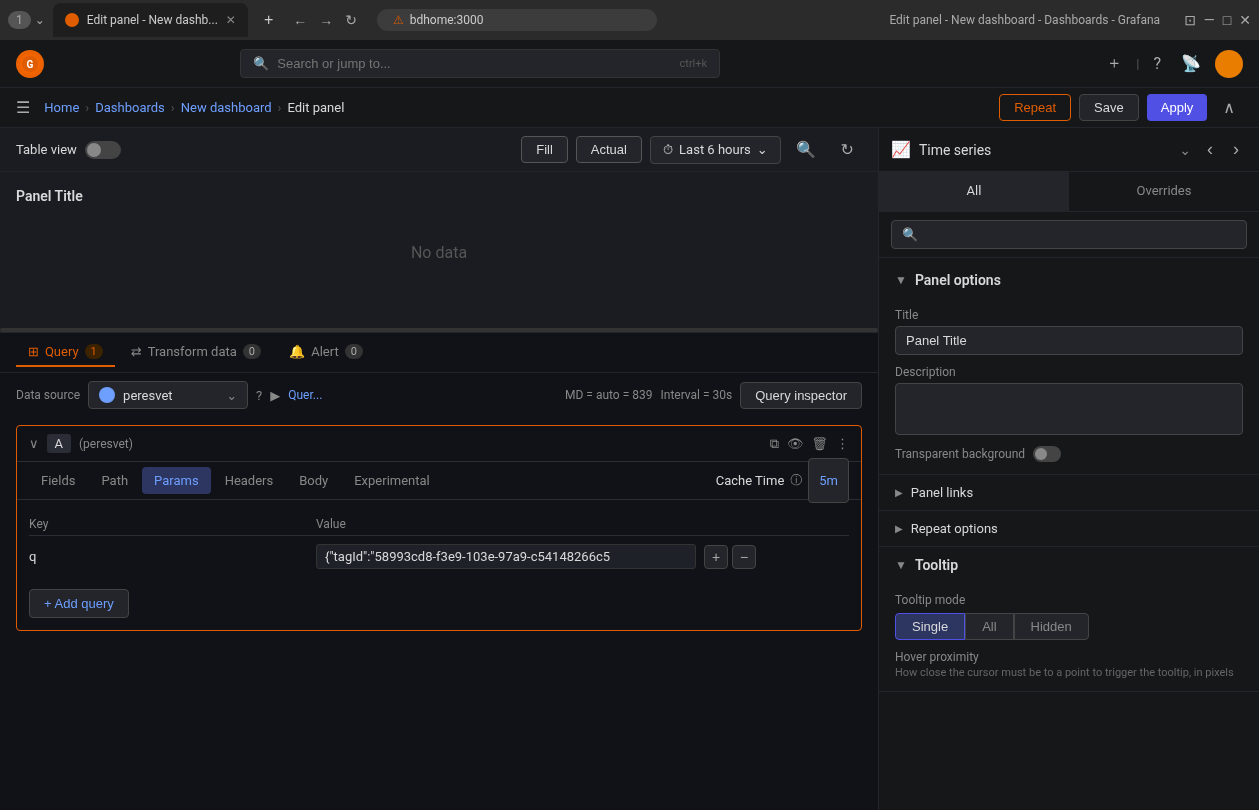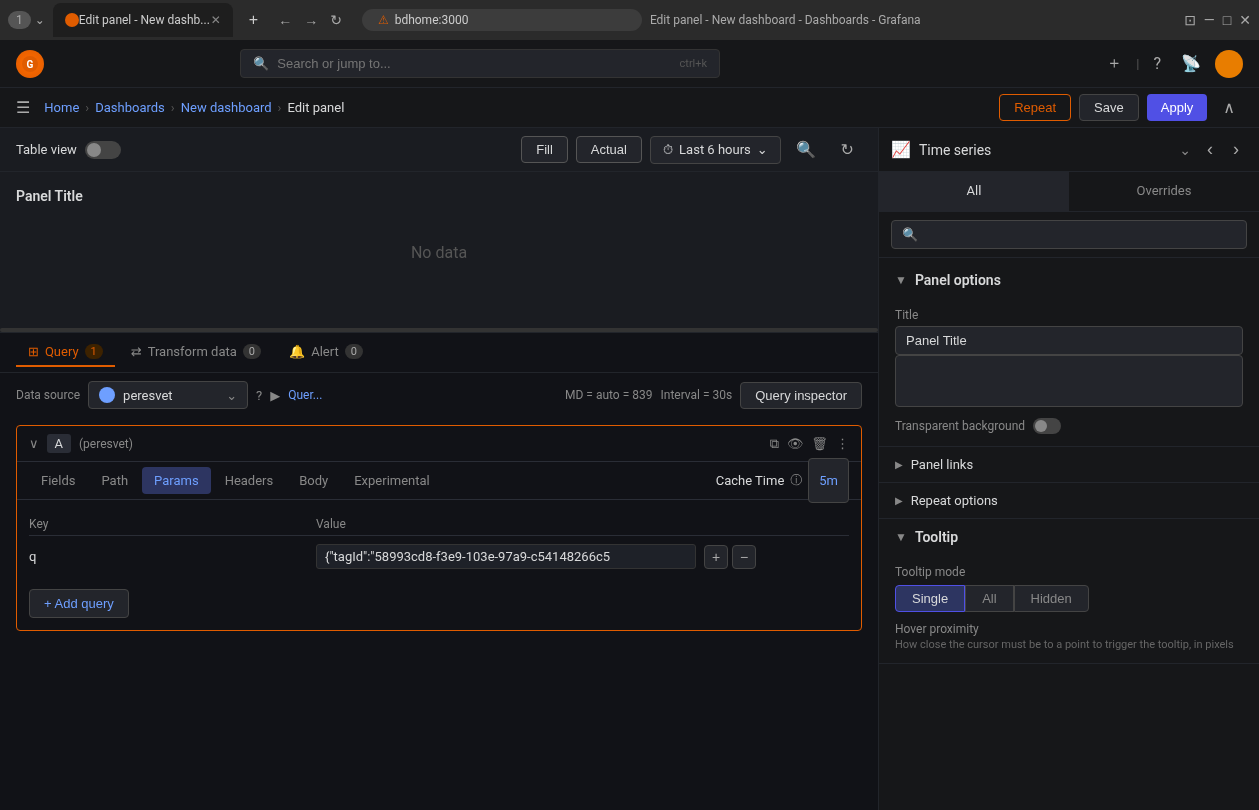--- a/index.html
+++ b/index.html
@@ -1,20 +1,20 @@
 <!DOCTYPE html>
 <html><head>
   <meta charset="utf-8">
   <style>
     * { box-sizing: border-box; margin: 0; padding: 0; }
     body { background: #111217; color: #d8d9da; font-family: -apple-system, BlinkMacSystemFont, 'Segoe UI', Roboto, sans-serif; font-size: 13px; width: 1259px; height: 810px; overflow: hidden; }
 
     
     .browser-bar { background: #2b2b2b; height: 40px; display: flex; align-items: center; padding: 0 8px; gap: 8px; }
-    .browser-tab { background: #1e1e1e; border-radius: 8px 8px 0 0; padding: 0 12px; height: 34px; display: flex; align-items: center; font-size: 12px; color: #ccc; min-width: 180px; }
+    .browser-tab { background: #1e1e1e; border-radius: 8px 8px 0 0; padding: 0 12px; height: 34px; display: flex; align-items: center; gap: 8px; font-size: 12px; color: #ccc; min-width: 180px; }
     .browser-tab .favicon { width: 14px; height: 14px; background: #e05c00; border-radius: 50%; }
     .tab-close { margin-left: auto; cursor: pointer; opacity: 0.6; }
     .new-tab { background: none; border: none; color: #ccc; font-size: 16px; cursor: pointer; padding: 4px 8px; }
     .browser-controls { display: flex; align-items: center; gap: 4px; margin-right: 8px; }
     .browser-controls span { font-size: 14px; color: #aaa; cursor: pointer; padding: 4px; }
     .address-bar { background: #3c3c3c; border-radius: 20px; padding: 4px 16px; font-size: 12px; color: #ccc; min-width: 280px; display: flex; align-items: center; gap: 6px; }
     .address-warning { color: #e05c00; }
     .win-controls { display: flex; gap: 8px; color: #aaa; font-size: 14px; padding-left: 16px; }
 
     
@@ -173,21 +173,21 @@
   <button class="new-tab">+</button>
   <div class="browser-controls">
     <span>←</span>
     <span>→</span>
     <span>↻</span>
   </div>
   <div class="address-bar">
     <span class="address-warning">⚠</span>
     <span>bdhome:3000</span>
   </div>
-  <div style="flex:1;text-align:left;font-size:12px;color:#aaa;">Edit panel - New dashboard - Dashboards - Grafana</div>
+  <div style="flex:1;text-align:right;font-size:12px;color:#aaa;">Edit panel - New dashboard - Dashboards - Grafana</div>
   <div class="win-controls">
     <span>⊡</span>
     <span>—</span>
     <span>□</span>
     <span>✕</span>
   </div>
 </div>
 
 <div class="grafana-topbar">
   <div class="grafana-logo">
@@ -369,20 +369,21 @@
     <div class="options-content">
 
       <div class="section">
         <div class="section-header">
           <span class="section-chevron">▼</span>
           <span class="section-title">Panel options</span>
         </div>
         <div class="section-body">
           <div class="field-label">Title</div>
           <input type="text" class="text-input" value="Panel Title" style="">
+          <div class="field-label">Description</div>
           <textarea class="textarea-input" style=""></textarea>
           <div class="toggle-row">
             <span class="field-label" style="margin:0;margin-right:8px;">Transparent background</span>
             <div class="small-toggle"></div>
           </div>
         </div>
       </div>
 
       <div class="section">
         <div class="subsection-header">

